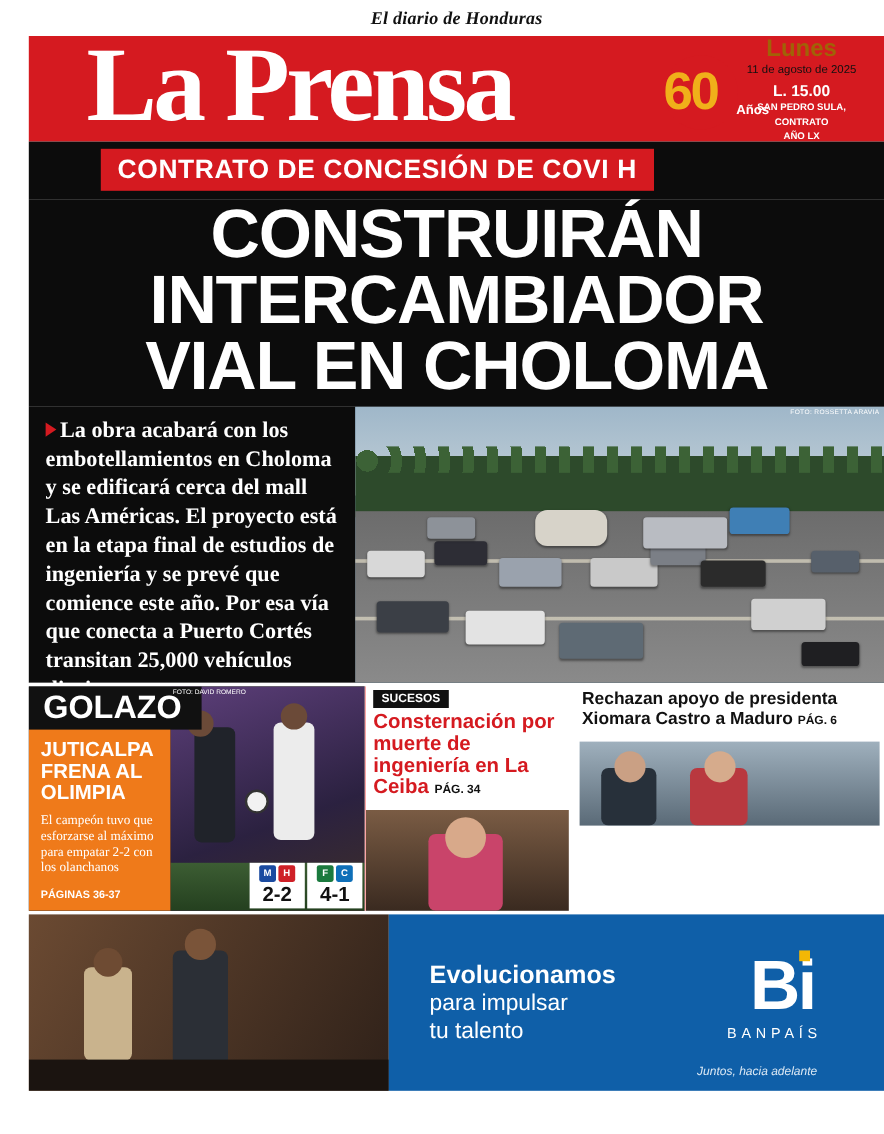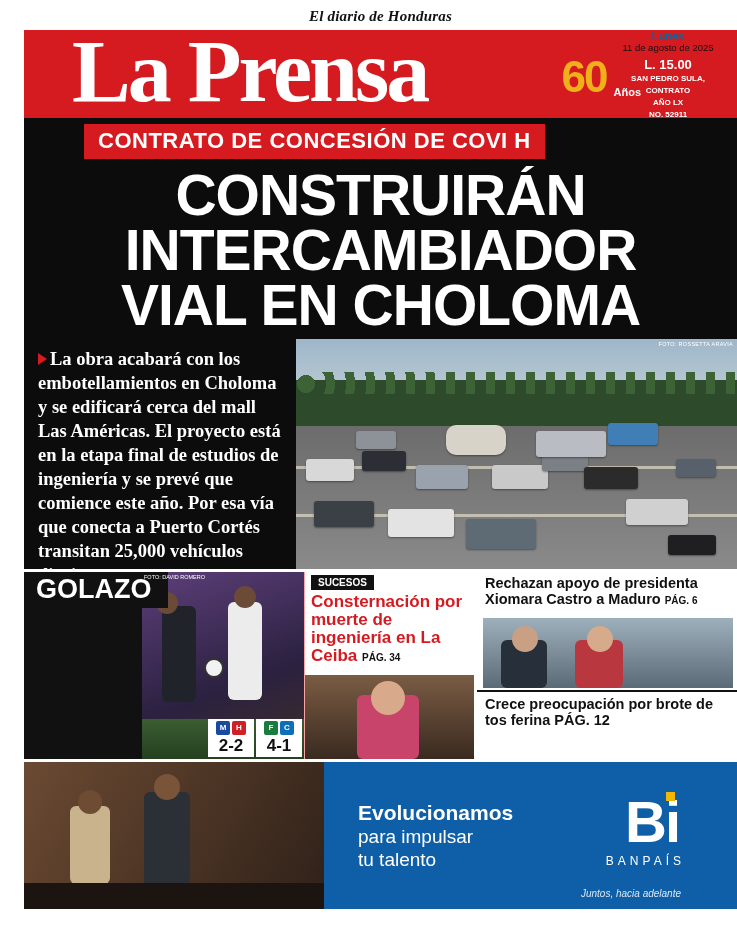--- a/index.html
+++ b/index.html
@@ -50,43 +50,42 @@
     position: absolute;
     right: 122px; top: 46px;
     width: 62px; height: 62px;
     border-radius: 50%;
     background: #d51a20;
     color: #f0b01a;
     font-family: "Liberation Sans", sans-serif;
     font-weight: bold;
     font-size: 44px;
     line-height: 62px;
-    text-align: center;
     letter-spacing: -2px;
   }
   .logo-anos {
     position: absolute;
     right: 96px; top: 86px;
     color: #ffffff;
     font-family: "Liberation Sans", sans-serif;
     font-size: 11px;
     font-weight: bold;
   }
   .head-right {
     position: absolute;
     right: 10px; top: 28px;
     width: 118px;
     text-align: center;
     color: #ffffff;
   }
   .head-day {
     font-family: "Liberation Sans", sans-serif;
     font-weight: bold;
-    font-size: 11px;
-    color: #0369a1;
+    font-size: 20px;
+    color: #a16207;
     margin-top: 2px;
   }
   .head-date {
     font-family: "Liberation Sans", sans-serif;
     font-size: 9.5px;
     color: #111;
     margin-bottom: 4px;
   }
   .head-price {
     font-family: "Liberation Sans", sans-serif;
@@ -456,20 +455,25 @@
       <div class="car" style="left:60px; top:92px; width:40px; height:18px; background:#8d9299;"></div>
       <div class="car" style="left:380px; top:120px; width:40px; height:18px; background:#57606b;"></div>
       <div class="car" style="left:372px; top:196px; width:48px; height:20px; background:#1f1f22;"></div>
     </div>
   </div>
 
   <div class="strip">
 
     <div class="golazo">
       <div class="golazo-title">GOLAZO</div>
+      <div class="golazo-orange">
+        <h3>JUTICALPA FRENA AL OLIMPIA</h3>
+        <p>El campeón tuvo que esforzarse al máximo para empatar 2-2 con los olanchanos</p>
+        <div class="golazo-pages">PÁGINAS 36-37</div>
+      </div>
       <div class="photo-credit2">FOTO: DAVID ROMERO</div>
       <div class="golazo-photo">
         <div class="person" style="left:20px; top:34px; width:34px; height:96px; background:#20232a;"></div>
         <div class="person" style="left:14px; top:20px; width:22px; height:22px; border-radius:50%; background:#6b4a38;"></div>
         <div class="person" style="left:86px; top:30px; width:34px; height:98px; background:#ececec;"></div>
         <div class="person" style="left:92px; top:14px; width:22px; height:22px; border-radius:50%; background:#6b4a38;"></div>
         <div style="position:absolute; left:62px; top:86px; width:20px; height:20px; border-radius:50%; background:#f2f2f2; border:2px solid #333;"></div>
         <div style="position:absolute;left:0;right:0;bottom:0;height:40px;background:linear-gradient(#3c5d33,#24401f);"></div>
       </div>
       <div class="scores">
@@ -502,23 +506,20 @@
     <div class="rightcol">
       <div class="rc-top">
         <h3><span>Rechazan apoyo de presidenta Xiomara Castro a Maduro</span> <span class="pag">PÁG. 6</span></h3>
         <div class="rc-photo">
           <div class="person" style="left:18px; top:22px; width:46px; height:48px; background:#27303a;"></div>
           <div class="person" style="left:29px; top:8px; width:26px; height:26px; border-radius:50%; background:#caa084;"></div>
           <div class="person" style="left:92px; top:22px; width:48px; height:48px; background:#b9383f;"></div>
           <div class="person" style="left:104px; top:8px; width:26px; height:26px; border-radius:50%; background:#d6ab8c;"></div>
         </div>
       </div>
-      <div class="rc-bottom">
-        <h3><span>Crece preocupación por brote de tos ferina</span> <span class="pag">PÁG. 12</span></h3>
-      </div>
     </div>
   </div>
 
   <div class="ads">
     <div class="ad-left">
       <div class="person" style="left:46px; top:44px; width:40px; height:78px; background:#c9b38d;"></div>
       <div class="person" style="left:54px; top:28px; width:24px; height:24px; border-radius:50%; background:#6e4b33;"></div>
       <div class="person" style="left:120px; top:30px; width:46px; height:96px; background:#2b2f36;"></div>
       <div class="person" style="left:130px; top:12px; width:26px; height:26px; border-radius:50%; background:#7a5439;"></div>
       <div style="position:absolute; left:0; bottom:0; right:0; height:26px; background:#1b1410;"></div>

